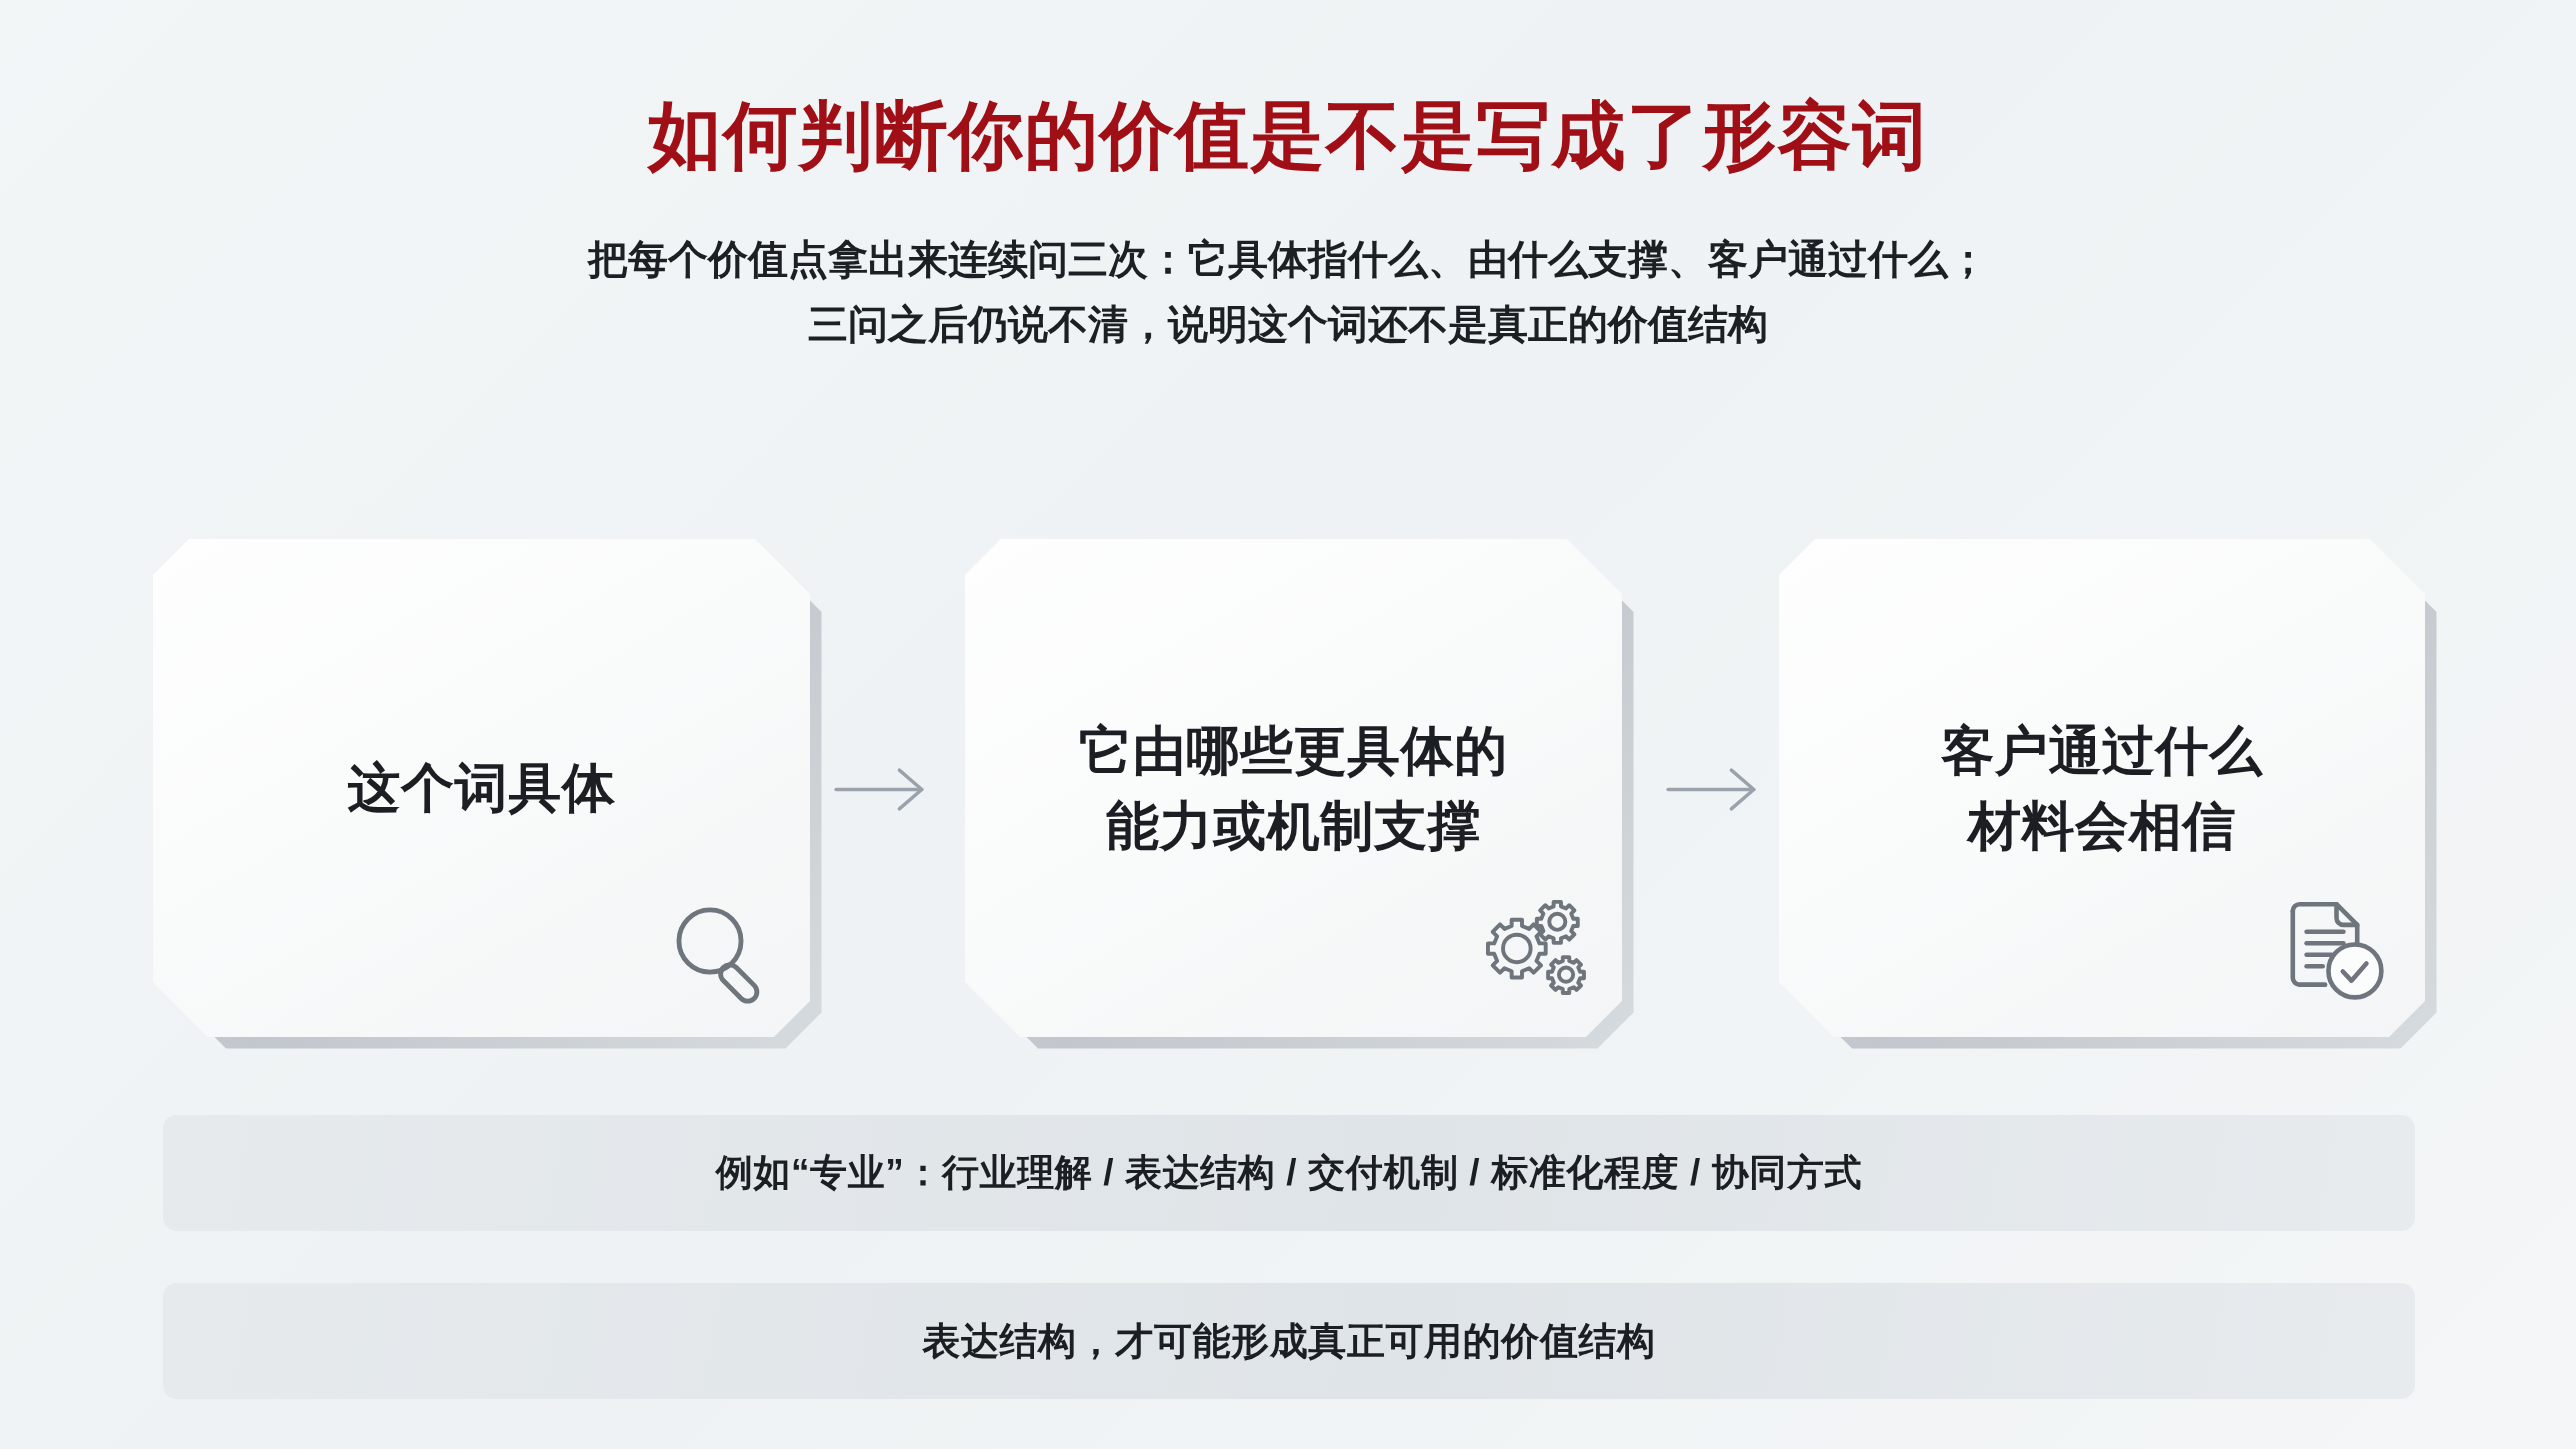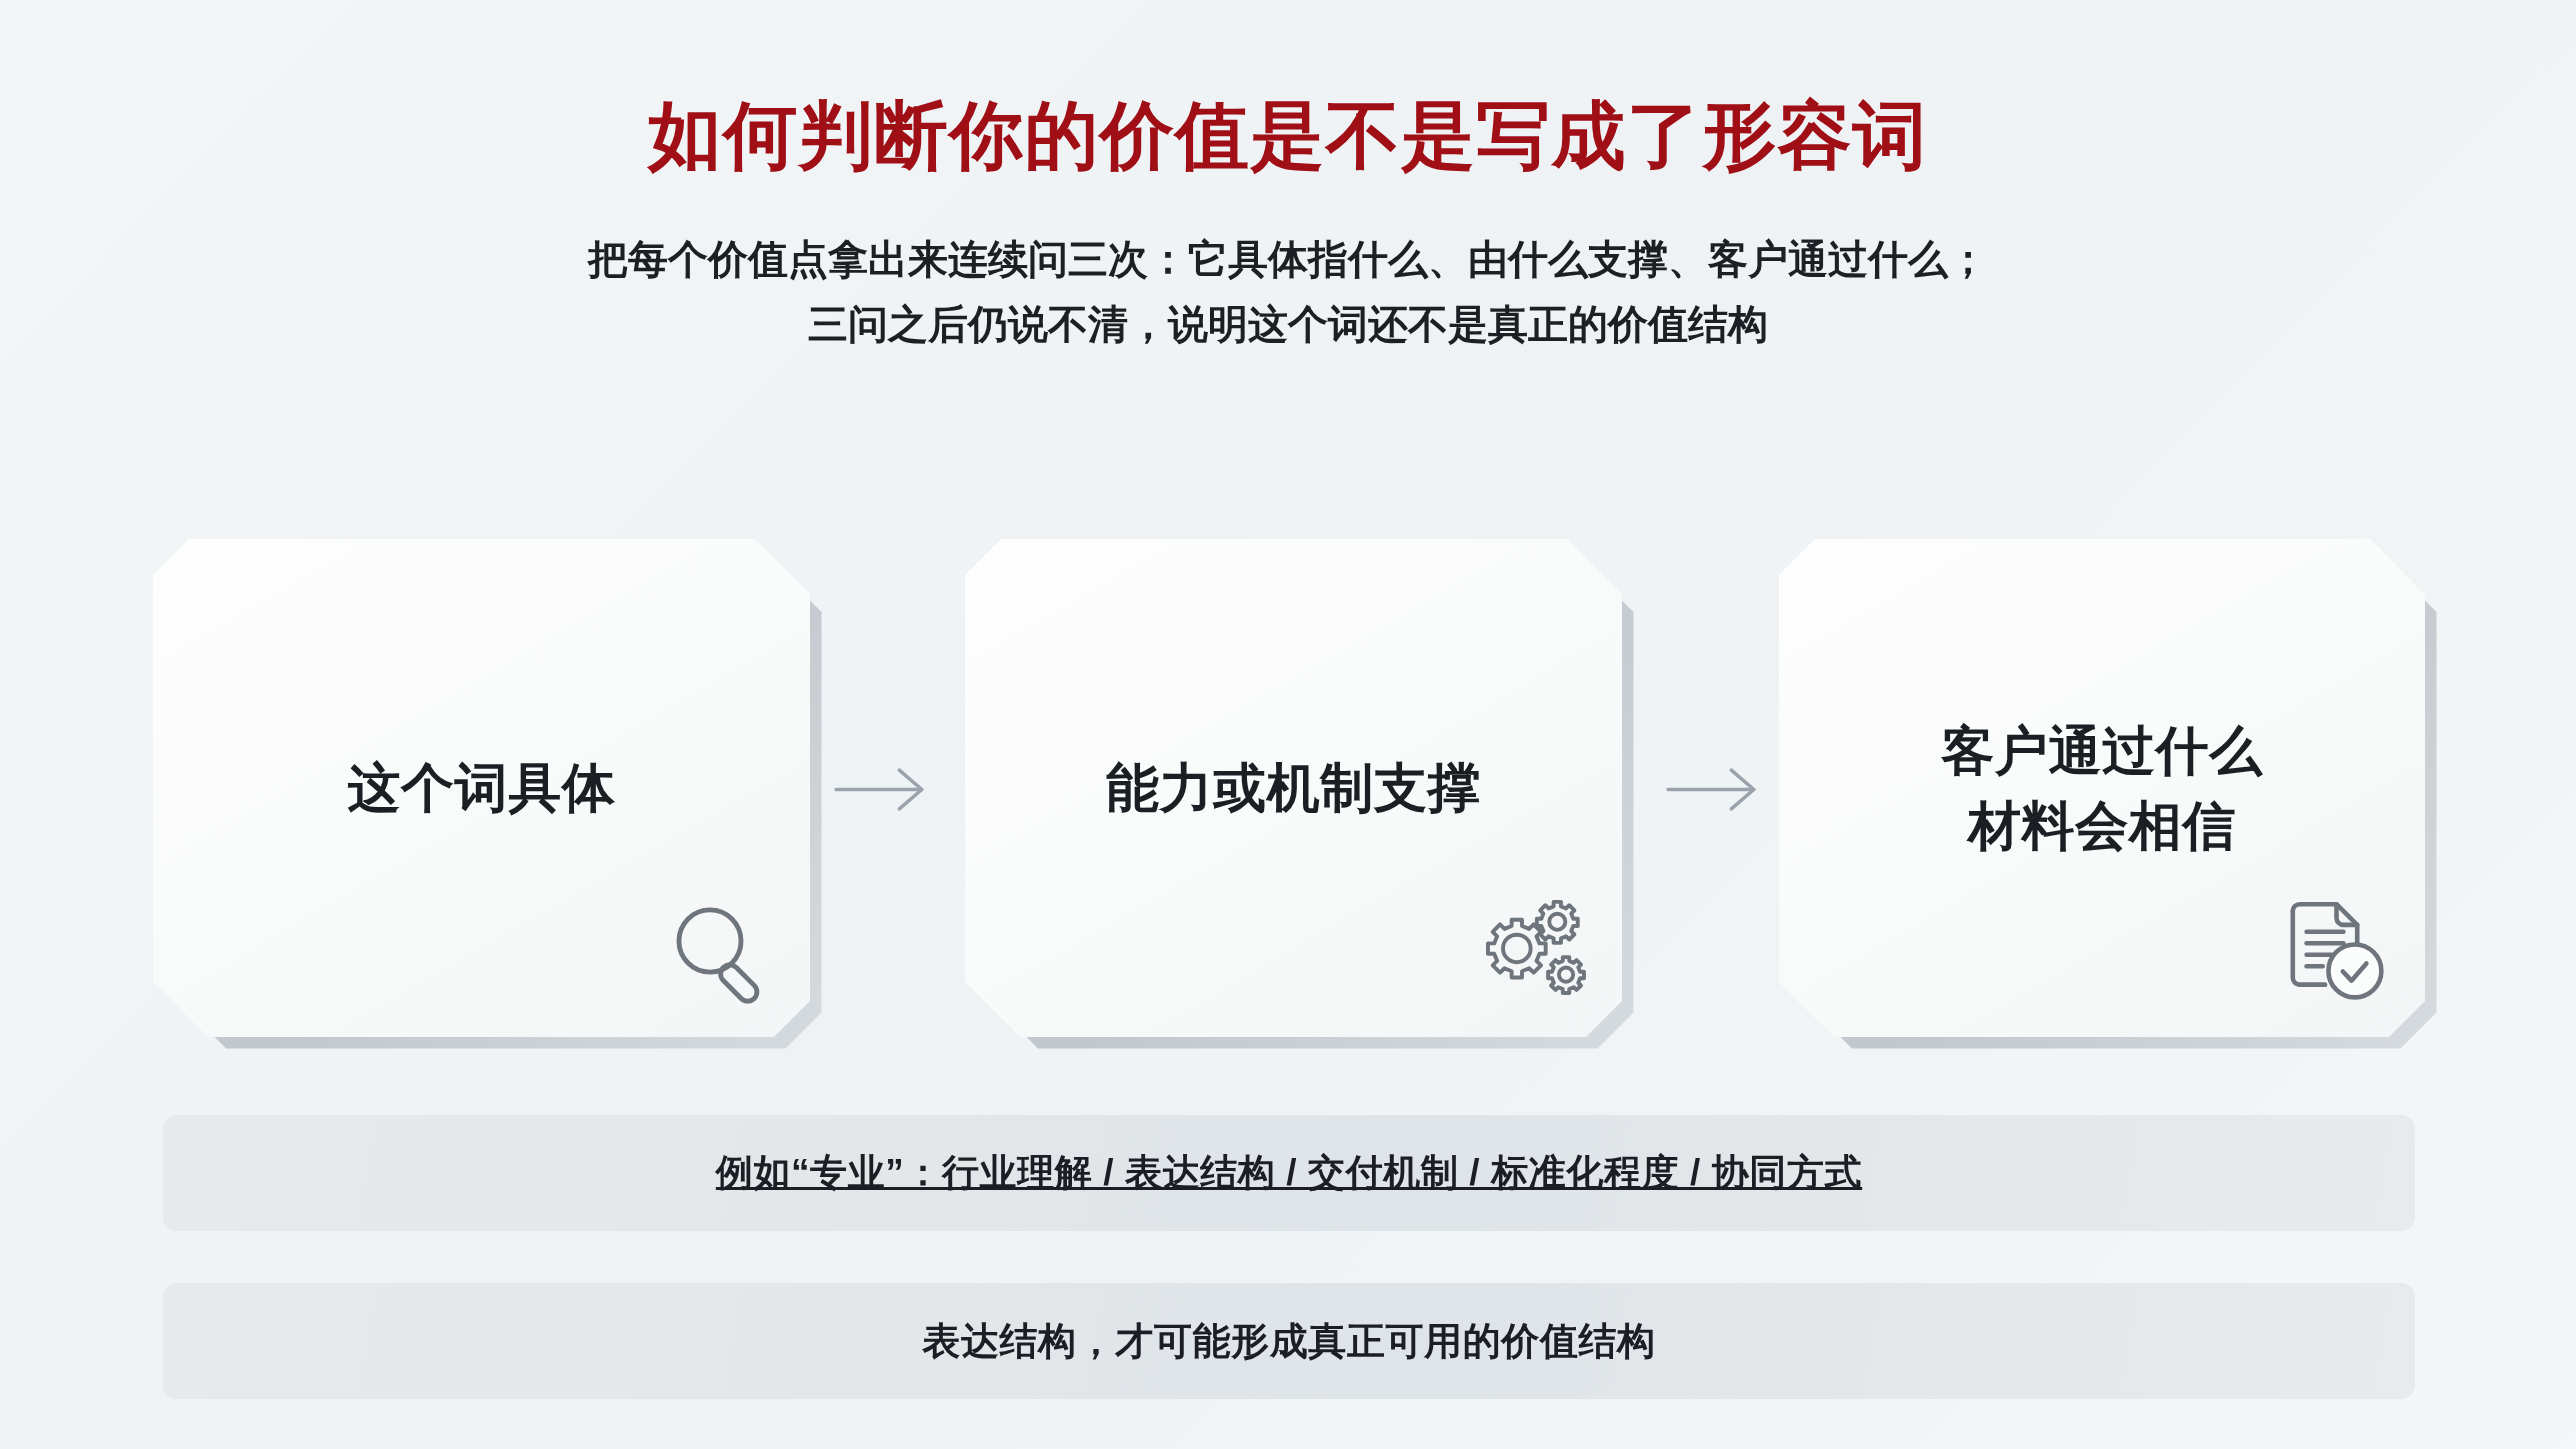--- a/index.html
+++ b/index.html
@@ -144,21 +144,20 @@
     justify-content: center;
     color: #1b1e23;
     font-weight: bold;
     letter-spacing: 0.6px;
     white-space: nowrap;
   }
   .note-bar.b1 {
     top: 1115px;
     height: 116px;
     font-size: 37px;
-    text-decoration: underline;
   }
   .note-bar.b2 {
     top: 1283px;
     height: 116px;
     font-size: 38px;
   }
 </style>
 </head>
 <body>
 
@@ -183,20 +182,21 @@
           <rect x="57" y="57.5" width="16" height="38" rx="8" transform="rotate(-45 65 76.5)"></rect>
         </svg>
       </div>
     </div>
   </div>
 
   <div class="card-wrap c2">
     <div class="card-plate"></div>
     <div class="card">
       <div class="card-text">
+        <span class="tline">它由哪些更具体的</span>
         <span class="tline">能力或机制支撑</span>
       </div>
       <div class="card-icon">
         <svg viewBox="0 0 100 100" fill="none" stroke="currentColor" stroke-width="3.4" stroke-linejoin="round">
 
           <path d="M31 21.5 h9 v5.4 l6.2 2.6 3.9-3.9 6.4 6.4-3.9 3.9 2.6 6.2 h5.4 v9 h-5.4 l-2.6 6.2 3.9 3.9-6.4 6.4-3.9-3.9-6.2 2.6 v5.4 h-9 v-5.4 l-6.2-2.6-3.9 3.9-6.4-6.4 3.9-3.9-2.6-6.2 h-5.4 v-9 h5.4 l2.6-6.2-3.9-3.9 6.4-6.4 3.9 3.9 6.2-2.6 z"></path>
           <circle cx="35.5" cy="46.5" r="12"></circle>
 
           <path d="M67.5 6 h6.4 v3.9 l4.4 1.8 2.8-2.8 4.5 4.5-2.8 2.8 1.8 4.4 h3.9 v6.4 h-3.9 l-1.8 4.4 2.8 2.8-4.5 4.5-2.8-2.8-4.4 1.8 v3.9 h-6.4 v-3.9 l-4.4-1.8-2.8 2.8-4.5-4.5 2.8-2.8-1.8-4.4 h-3.9 v-6.4 h3.9 l1.8-4.4-2.8-2.8 4.5-4.5 2.8 2.8 4.4-1.8 z"></path>
           <circle cx="70.7" cy="23.3" r="7"></circle>

